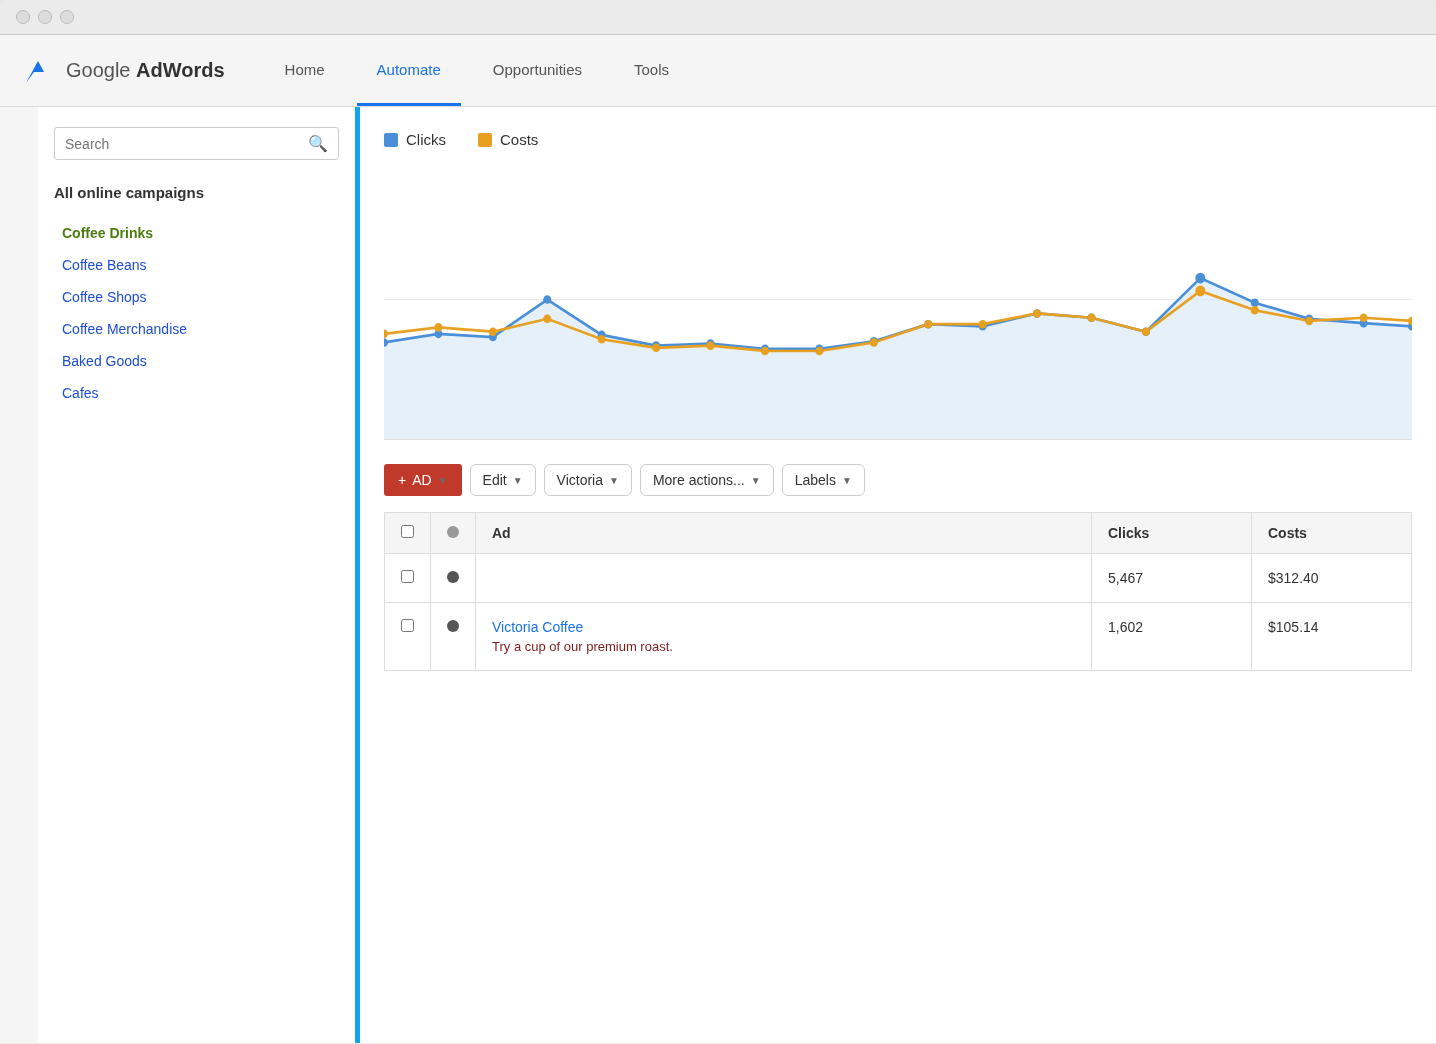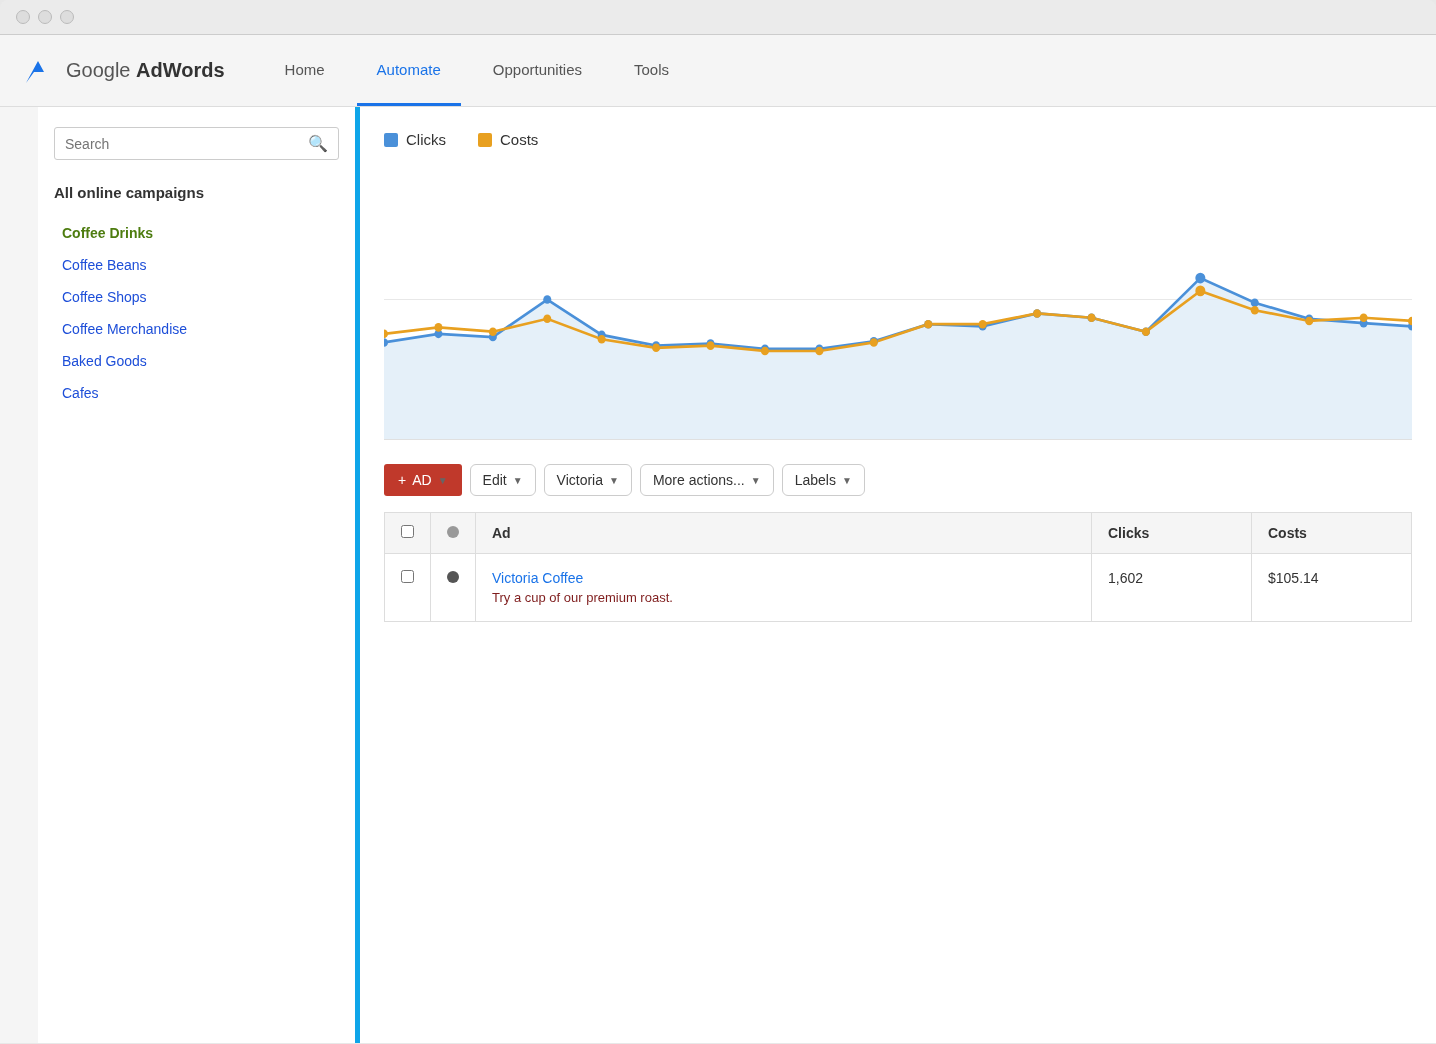--- a/index.html
+++ b/index.html
@@ -392,20 +392,31 @@
             <th class="col-status">
               <span class="status-dot grey"></span>
             </th>
             <th class="col-ad">Ad</th>
             <th class="col-clicks">Clicks</th>
             <th class="col-costs">Costs</th>
           </tr>
         </thead>
         <tbody>
 
+          <tr>
+            <td class="col-check">
+              <input type="checkbox" style="">
+            </td>
+            <td class="col-status">
+              <span class="status-dot dark"></span>
+            </td>
+            <td class="col-ad"></td>
+            <td class="col-clicks">5,467</td>
+            <td class="col-costs">$312.40</td>
+          </tr>
 
           <tr>
             <td class="col-check">
               <input type="checkbox" style="">
             </td>
             <td class="col-status">
               <span class="status-dot dark"></span>
             </td>
             <td class="col-ad">
               <a class="ad-link" href="#">Victoria Coffee</a>

